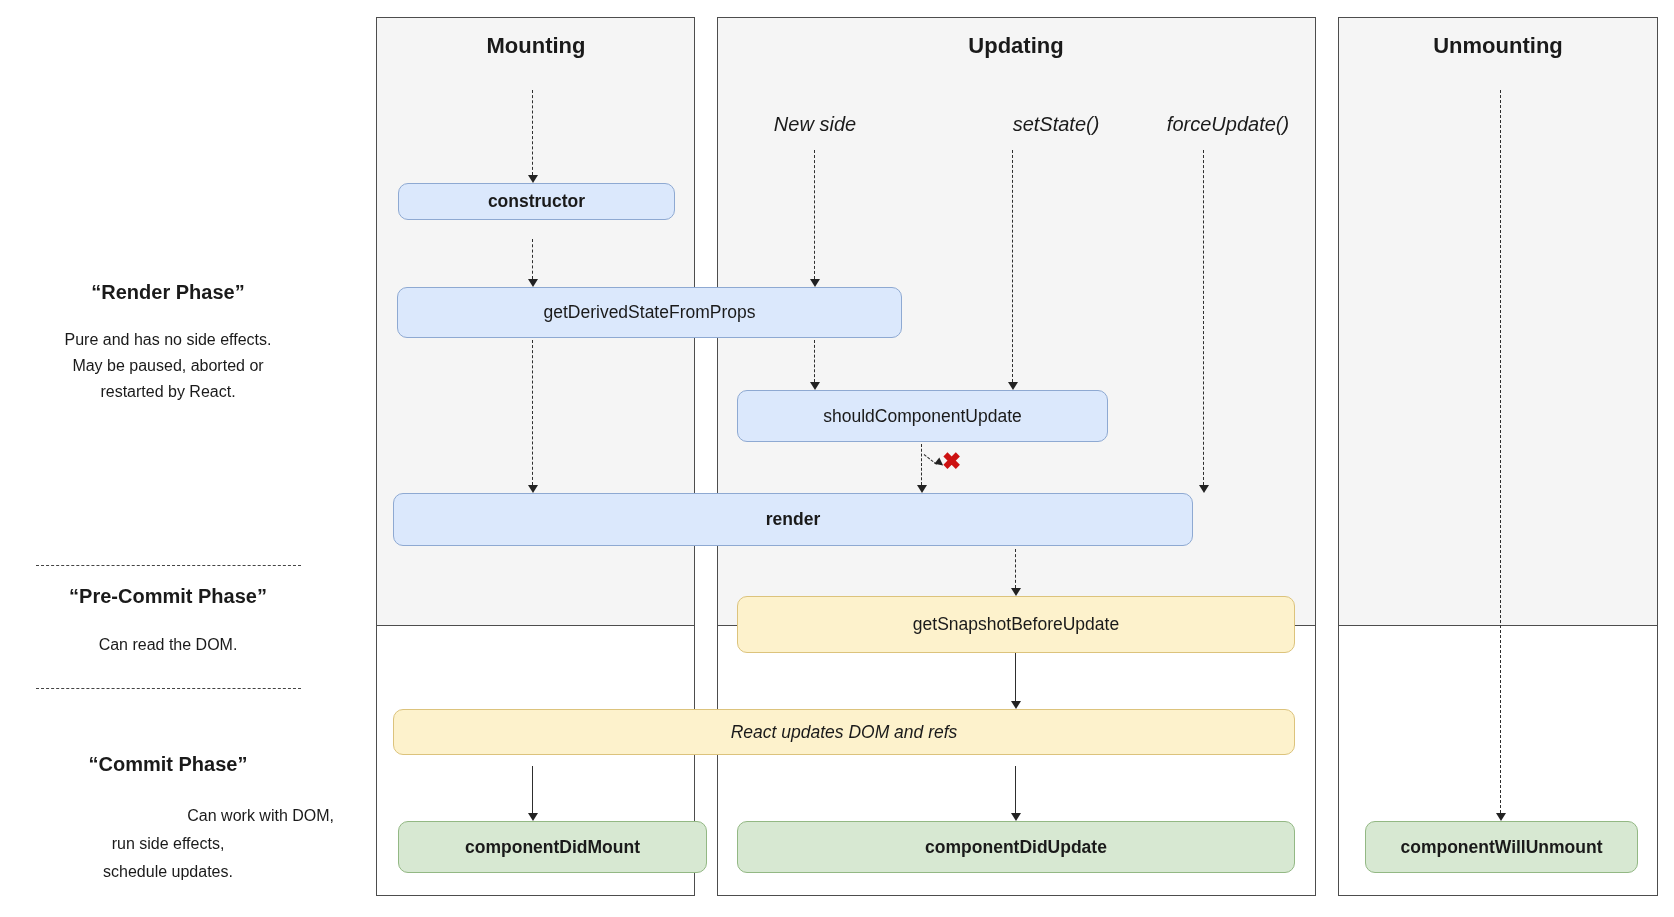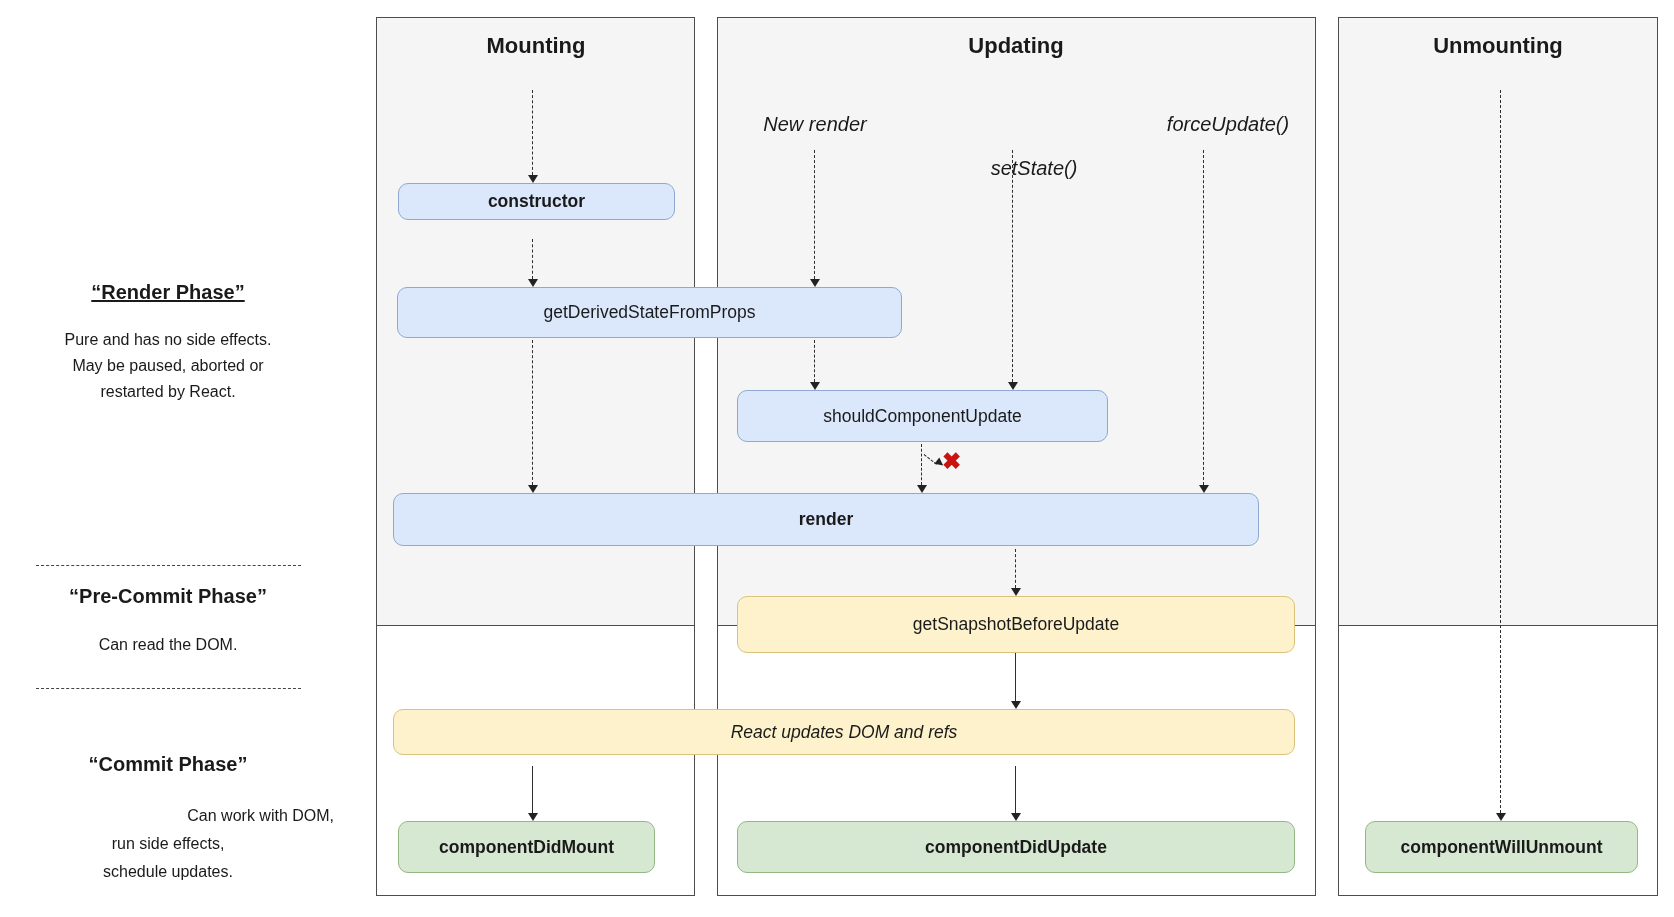--- a/index.html
+++ b/index.html
@@ -59,22 +59,22 @@
   <div class="panel panel-gray" style="left:717px; top:17px;  width:599px; height:609px;"></div>
   <div class="panel panel-white" style="left:717px; top:626px; width:599px; height:270px;"></div>
 
   <div class="panel panel-gray" style="left:1338px; top:17px;  width:320px; height:609px;"></div>
   <div class="panel panel-white" style="left:1338px; top:626px; width:320px; height:270px;"></div>
 
   <div class="col-title" style="left:536px;  top:33px;">Mounting</div>
   <div class="col-title" style="left:1016px; top:33px;">Updating</div>
   <div class="col-title" style="left:1498px; top:33px;">Unmounting</div>
 
-  <div class="trigger" style="left:815px;  top:113px;">New render</div>
-  <div class="trigger" style="left:1034px; top:113px;margin-top:44px;">setState()</div>
+  <div class="trigger" style="left:815px;  top:113px;">New side</div>
+  <div class="trigger" style="left:1056px; top:113px;">setState()</div>
   <div class="trigger" style="left:1228px; top:113px;">forceUpdate()</div>
 
   <div class="arrow dashed" style="left:528px;  top:90px;  height:93px;">
       <div class="line" style="height:85px;"></div>
       <div class="head" style="top:85px;"></div>
     </div>
   <div class="arrow dashed" style="left:528px;  top:239px; height:48px;">
       <div class="line" style="height:40px;"></div>
       <div class="head" style="top:40px;"></div>
     </div>
@@ -127,28 +127,28 @@
       <div class="head" style="top:47px;"></div>
     </div>
   <div class="arrow solid" style="left:1011px; top:766px; height:55px;">
       <div class="line" style="height:47px;"></div>
       <div class="head" style="top:47px;"></div>
     </div>
 
   <div class="lbox box-blue bold" style="left:398px;  top:183px; width:277px; height:37px;">constructor</div>
   <div class="lbox box-blue" style="left:397px;  top:287px; width:505px; height:51px;">getDerivedStateFromProps</div>
   <div class="lbox box-blue" style="left:737px;  top:390px; width:371px; height:52px;">shouldComponentUpdate</div>
-  <div class="lbox box-blue bold" style="left:393px;  top:493px; width:866px; height:53px;">render</div>
+  <div class="lbox box-blue bold" style="left:393px;  top:493px; width:800px; height:53px;">render</div>
   <div class="lbox box-yellow" style="left:737px;  top:596px; width:558px; height:57px;">getSnapshotBeforeUpdate</div>
   <div class="lbox box-yellow italic" style="left:393px; top:709px; width:902px; height:46px;">React updates DOM and refs</div>
-  <div class="lbox box-green bold" style="left:398px;  top:821px; width:257px; height:52px;">componentDidMount</div>
+  <div class="lbox box-green bold" style="left:398px;  top:821px; width:309px; height:52px;">componentDidMount</div>
   <div class="lbox box-green bold" style="left:737px;  top:821px; width:558px; height:52px;">componentDidUpdate</div>
   <div class="lbox box-green bold" style="left:1365px; top:821px; width:273px; height:52px;">componentWillUnmount</div>
 
-  <div class="side-title" style="top:281px;text-decoration:underline;">“Render Phase”</div>
+  <div class="side-title" style="top:281px;">“Render Phase”</div>
   <div class="side-line" style="top:331px;">Pure and has no side effects.</div>
   <div class="side-line" style="top:357px;">May be paused, aborted or</div>
   <div class="side-line" style="top:383px;">restarted by React.</div>
 
   <div class="sep" style="top:565px;"></div>
 
   <div class="side-title" style="top:585px;">“Pre-Commit Phase”</div>
   <div class="side-line" style="top:636px;">Can read the DOM.</div>
 
   <div class="sep" style="top:688px;"></div>

